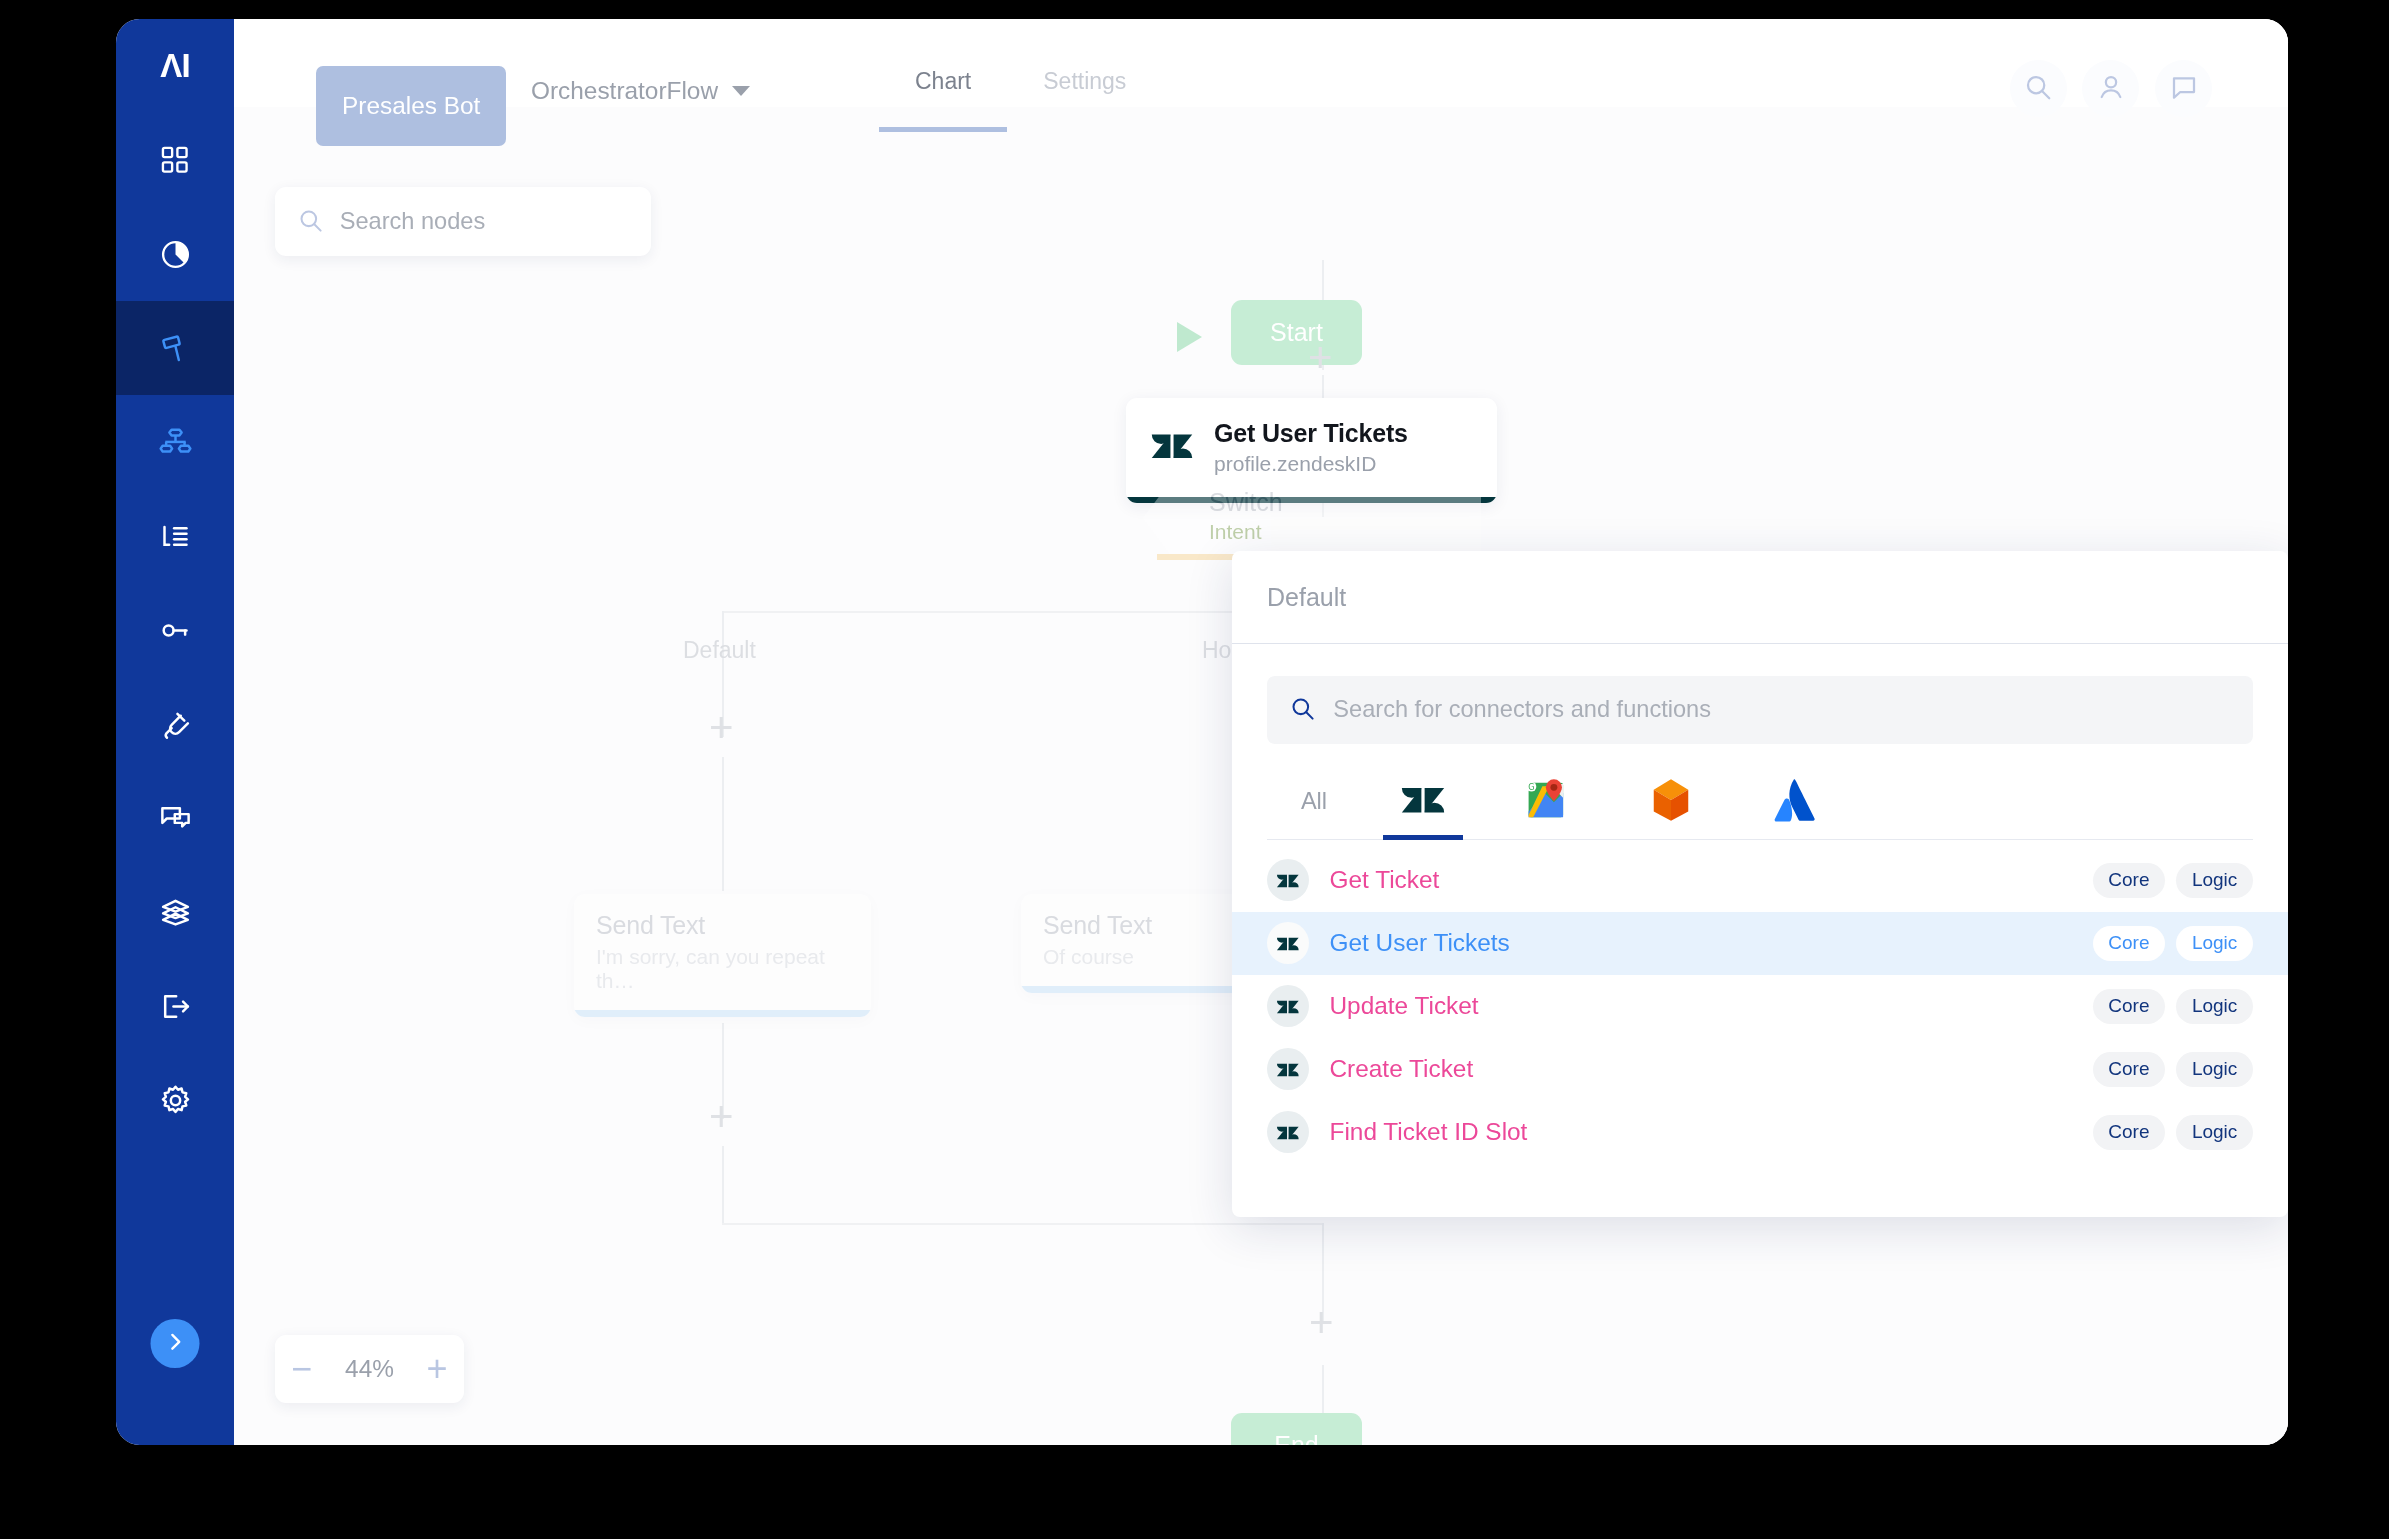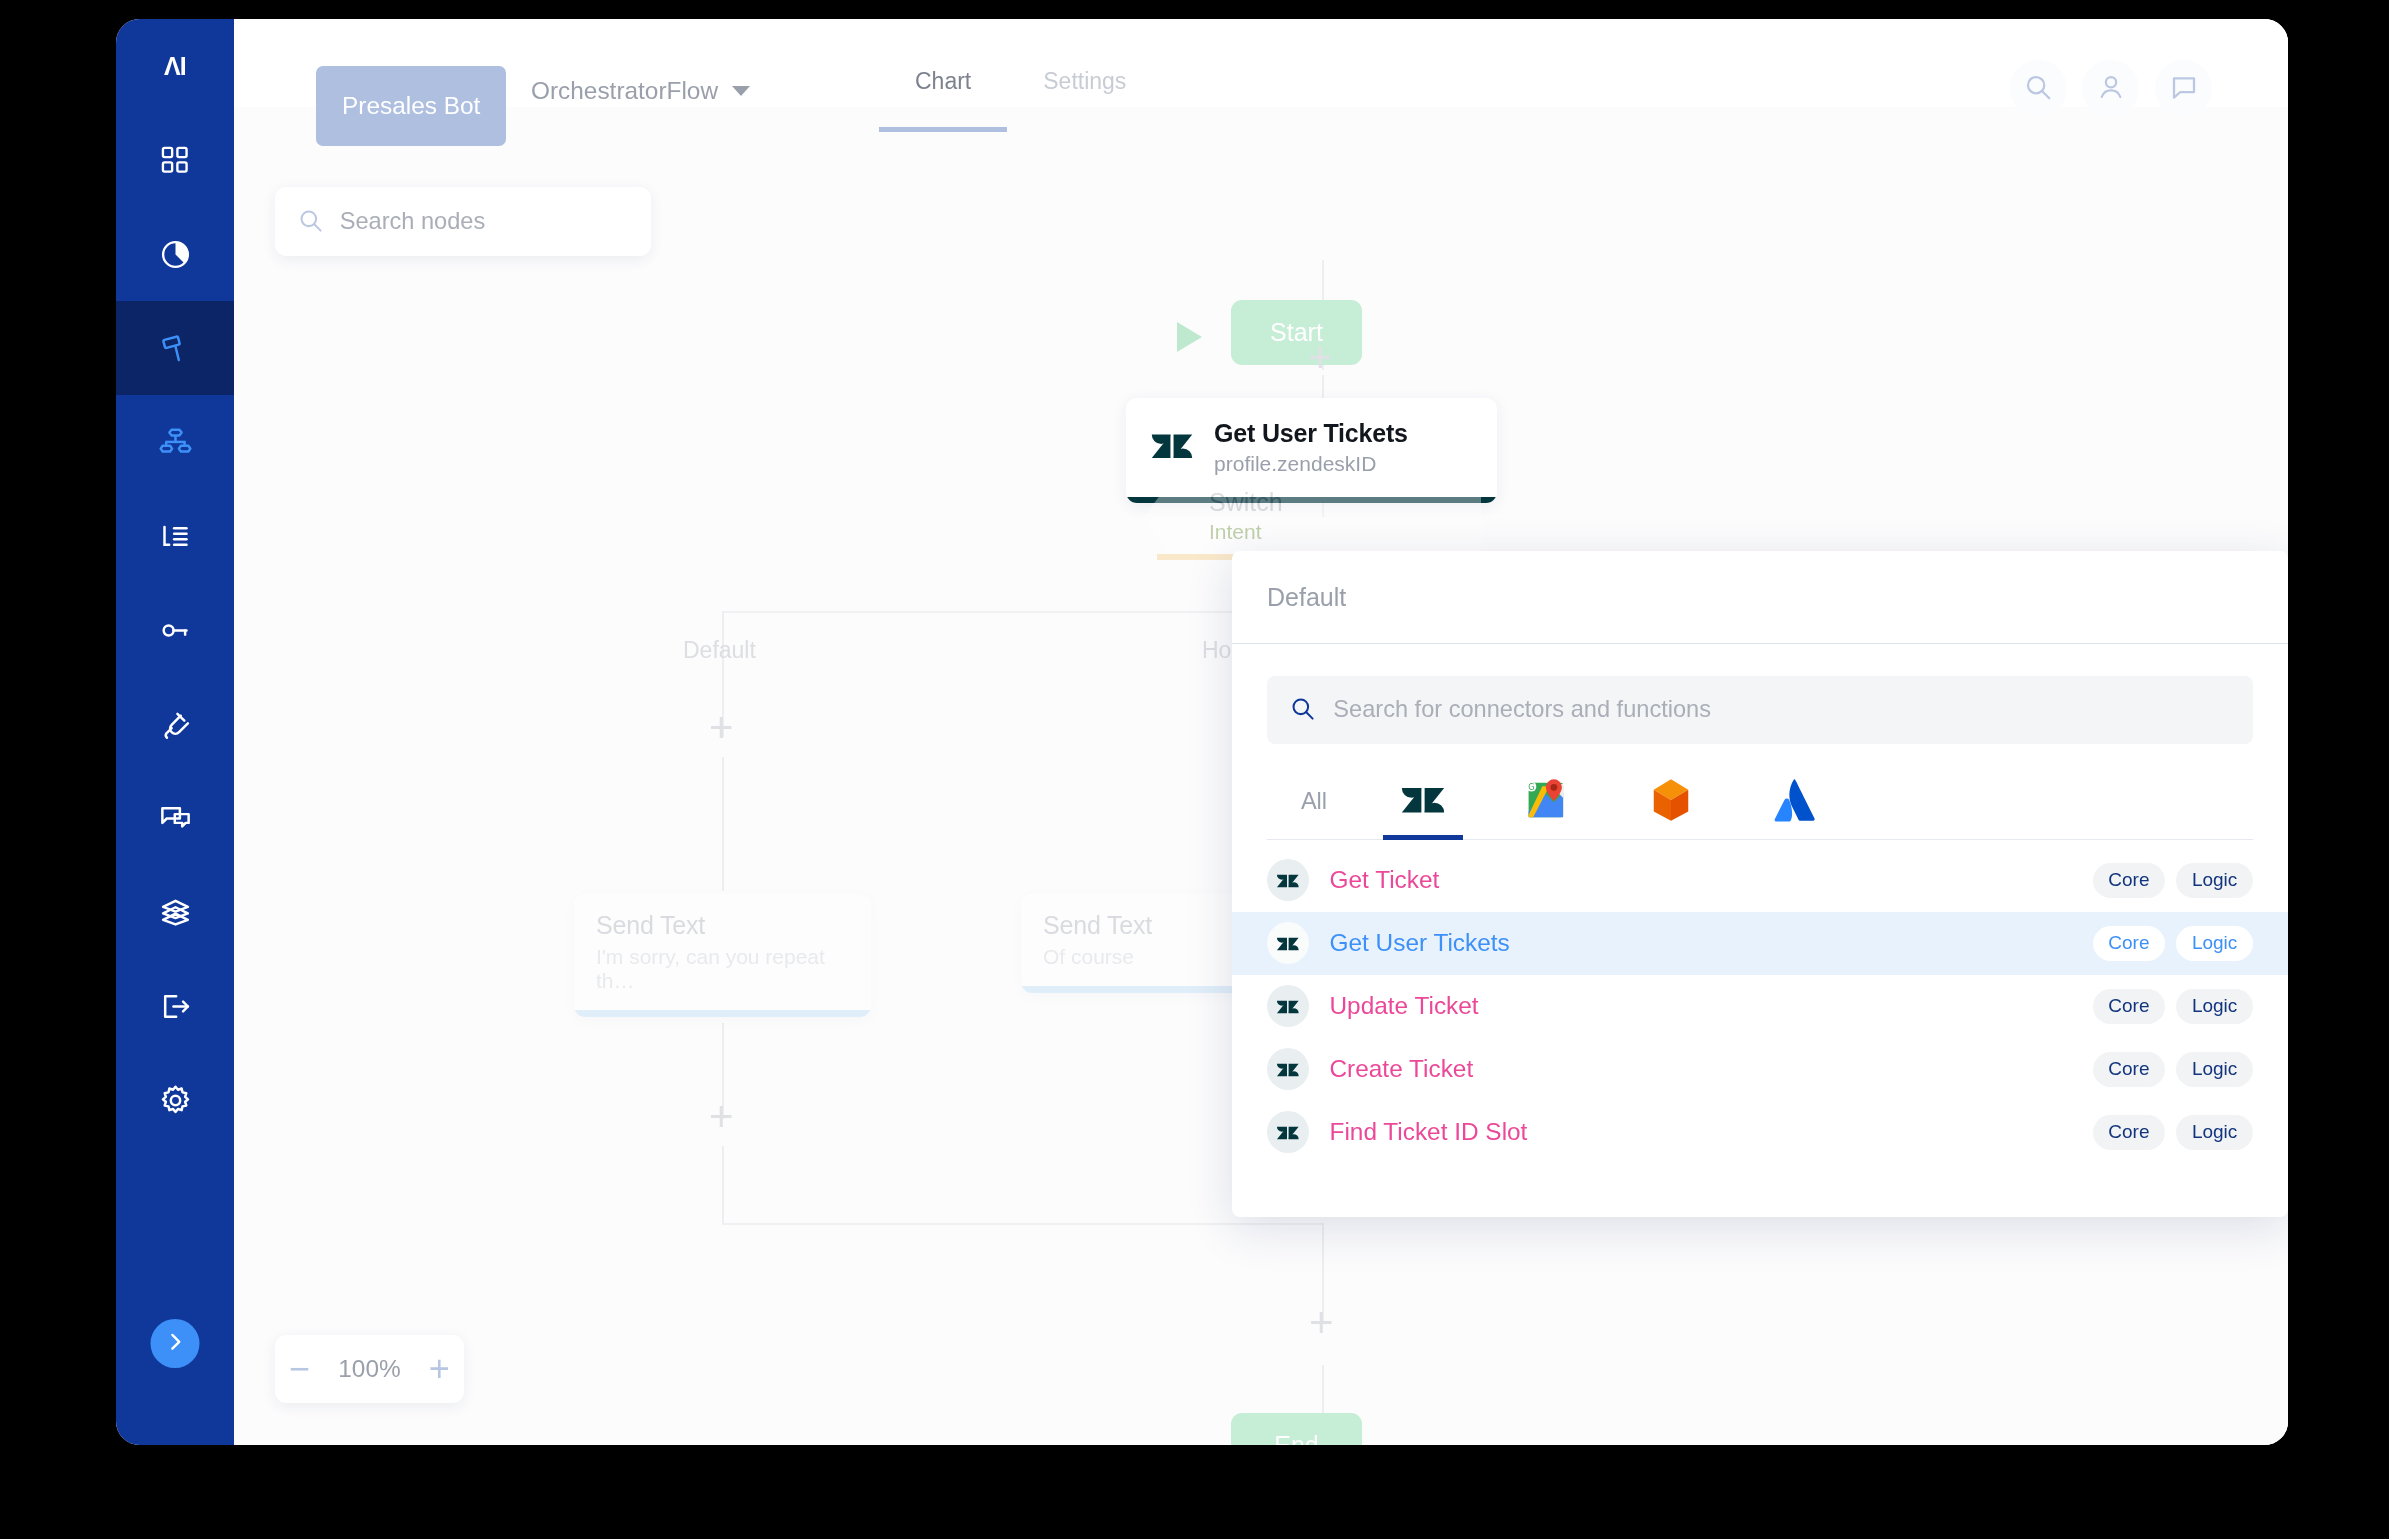--- a/index.html
+++ b/index.html
@@ -26,21 +26,21 @@
   #sidebar {
     width: 118px;
     background: #10389b;
     position: relative;
     flex: 0 0 118px;
   }
   #sidebar-logo {
     height: 94px;
     display: flex; align-items: center; justify-content: center;
     color: #ffffff;
-    font-size: 25px; font-weight: 700; letter-spacing: -0.8px; text-align: center;
+    font-size: 33px; font-weight: 700; letter-spacing: -0.8px; text-align: center;
   }
   .rail-item {
     height: 94px;
     display: flex; align-items: center; justify-content: center;
     position: relative;
     cursor: pointer;
   }
   .rail-item.active { background: #0b2566; }
   .rail-item svg { display: block; }
   #rail-expand {
@@ -567,21 +567,21 @@
 
       <span class="plus-mark" style="left:475px; top:989px;">+</span>
       <span class="plus-mark" style="left:1075px; top:1195px;">+</span>
 
       <div class="node terminal" style="left:997px; top:1306px; width:131px; height:65px;">
         <span>End</span>
       </div>
 
       <div id="zoom-ctl">
         <span class="sym">−</span>
-        <span class="val">100%</span>
+        <span class="val">44%</span>
         <span class="sym">+</span>
       </div>
 
       <div id="ext-panel">
 
         <div id="ext-tabs">
           <div class="ext-tab">Default</div>
         </div>
 
         <div id="ext-search">

